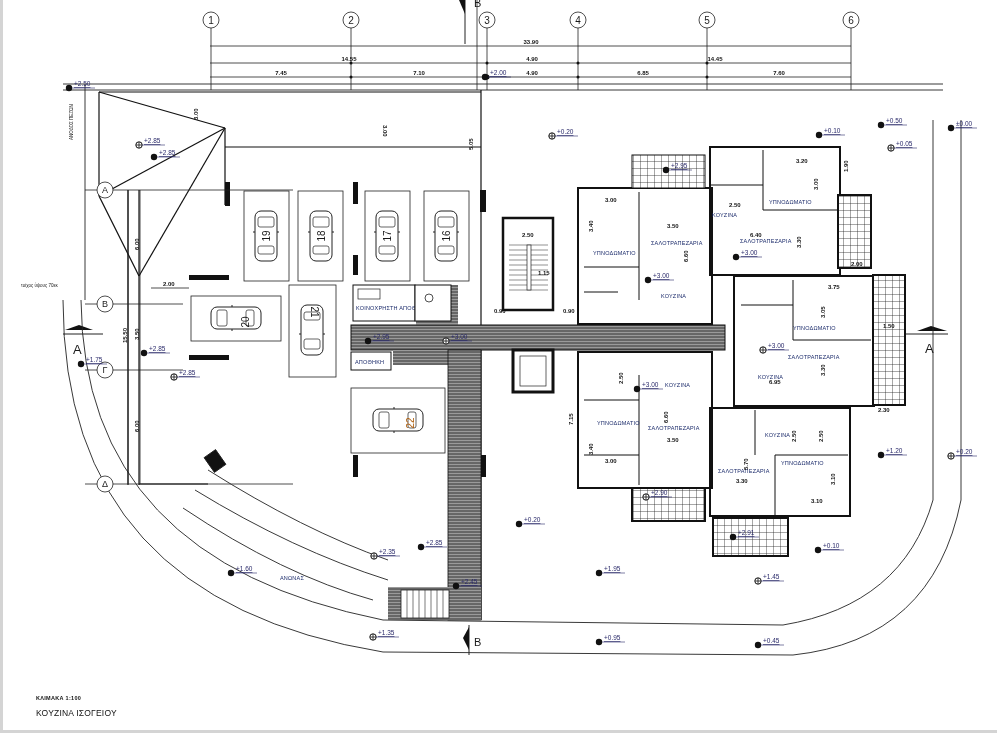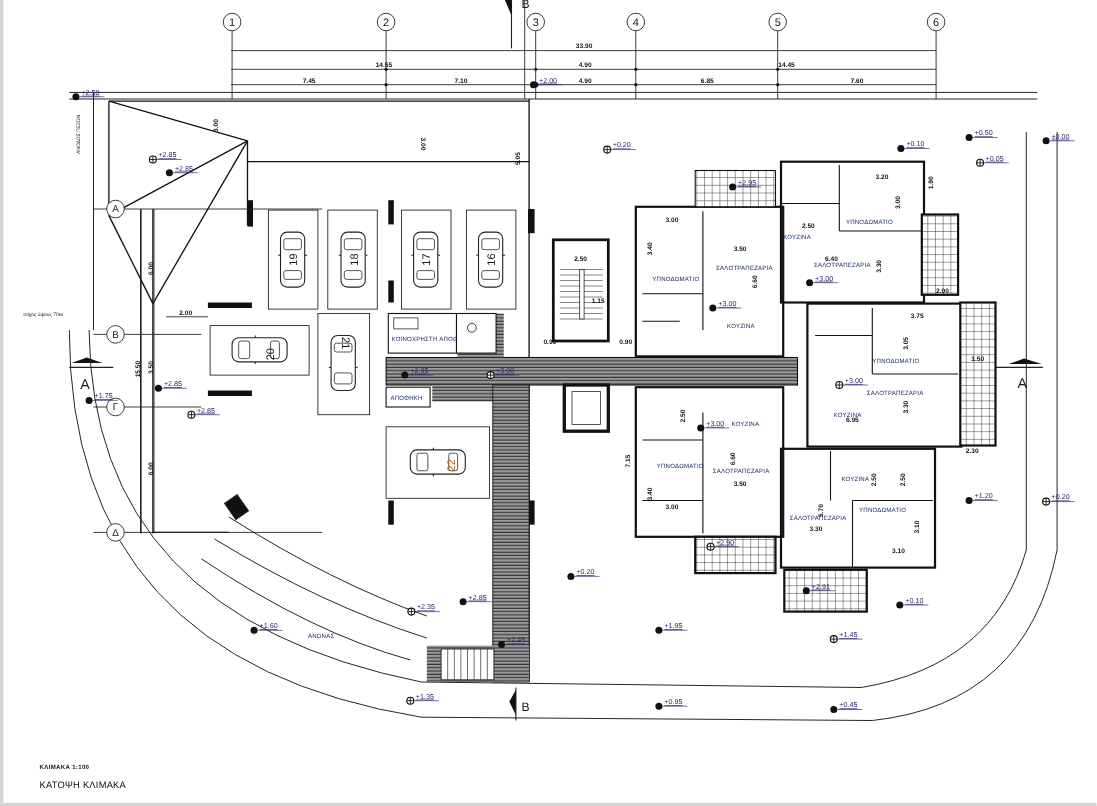--- a/index.html
+++ b/index.html
@@ -550,14 +550,14 @@
         </g>
         <g>
           <use href="#lvl-filled" transform="translate(755,645)"></use>
           <line x1="758" y1="645" x2="781" y2="645" stroke="#2a2a6a" stroke-width="0.6"></line>
           <text x="760" y="643" class="lbl lvl">+0.45</text>
         </g>
       </g>
 </svg>
 
 <div class="caption scale">ΚΛΙΜΑΚΑ  1:100</div>
-<div class="caption title">ΚΑΤΟΨΗ ΚΛΙΜΑΚΑ</div>
+<div class="caption title">ΚΟΥΖΙΝΑ ΙΣΟΓΕΙΟΥ</div>
 </div>
 
 </body></html>

